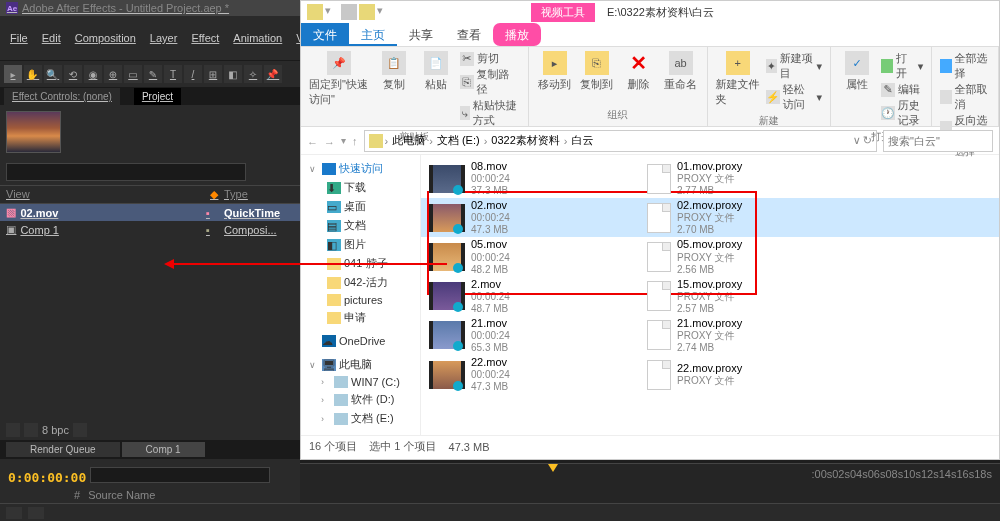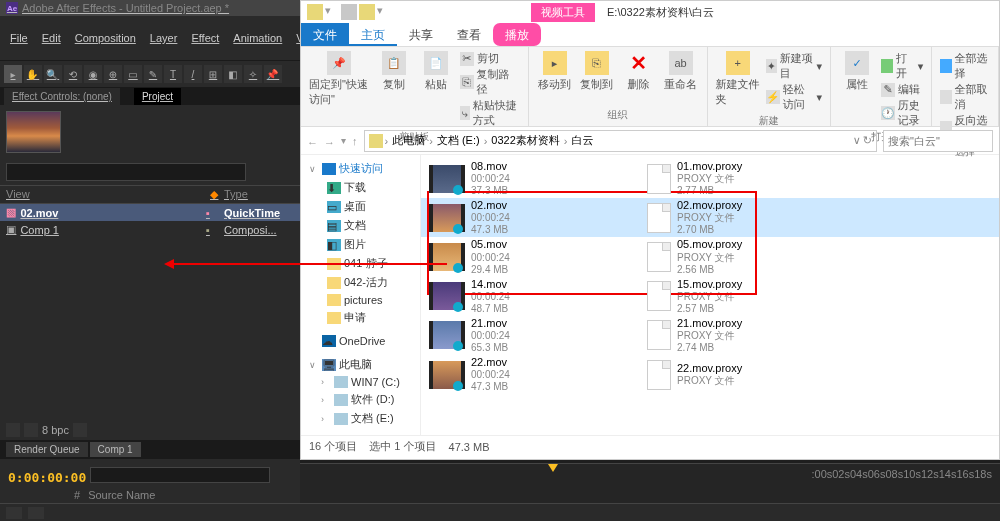--- a/index.html
+++ b/index.html
@@ -26,21 +26,21 @@
 .ae-list-header .col-name { flex: 1; }
 .ae-list-header .col-type { width: 70px; }
 .ae-list-row { display: flex; padding: 2px 6px; color: #ccc; font-size: 11px; align-items: center; gap: 4px; }
 .ae-list-row.sel { background: #4a5a7a; color: #fff; font-weight: bold; }
 .ae-row-name { flex: 1; }
 .ae-row-type { width: 70px; }
 .ae-bottom-bar { position: absolute; bottom: 80px; left: 0; width: 300px; padding: 4px 6px; display: flex; gap: 4px; color: #aaa; font-size: 10px; align-items: center; }
 .ae-icn { width: 14px; height: 14px; background: #333; }
 
 .ae-timeline-tabs { position: absolute; bottom: 62px; left: 0; width: 1000px; display: flex; gap: 2px; background: #1a1a1a; padding: 2px 6px; }
-.ae-tl-tab { padding: 2px 8px; background: #333; color: #bbb; font-size: 10px; }
+.ae-tl-tab { padding: 2px 24px; background: #333; color: #bbb; font-size: 10px; }
 
 .ae-timecode { position: absolute; bottom: 36px; left: 8px; color: #fbbf24; font-family: monospace; font-size: 13px; font-weight: bold; }
 .ae-tl-search { position: absolute; bottom: 38px; left: 90px; width: 180px; height: 16px; background: #1a1a1a; border: 1px solid #444; }
 .ae-tl-header { position: absolute; bottom: 18px; left: 0; width: 300px; display: flex; padding: 2px 6px; color: #888; font-size: 10px; gap: 8px; }
 .ae-tl-footer { position: absolute; bottom: 0; left: 0; width: 1000px; height: 18px; background: #2a2a2a; border-top: 1px solid #444; display: flex; align-items: center; padding: 0 6px; gap: 6px; }
 .ae-tl-footer .bl { width: 16px; height: 12px; background: #333; }
 
 .ae-timeline-ruler { position: absolute; bottom: 18px; left: 300px; width: 700px; height: 40px; background: #252525; border-top: 1px solid #444; }
 .ruler-marks { display: flex; justify-content: flex-end; padding: 4px 8px; color: #888; font-size: 9px; }
 .ruler-playhead { position: absolute; top: 0; left: 248px; width: 0; height: 0; border-left: 5px solid transparent; border-right: 5px solid transparent; border-top: 8px solid #fbbf24; }
@@ -495,39 +495,39 @@
     </div>
         </div>
         <div class="file-row">
     <div class="file-vid">
       <div class="vid-thumb sky3">
               <div class="vid-badge"></div>
             </div>
       <div class="vid-info">
         <div class="vid-name">05.mov</div>
         <div class="vid-dur">00:00:24</div>
-        <div class="vid-size">29.4 MB</div>
+        <div class="vid-size">48.2 MB</div>
       </div>
     </div>
     <div class="file-prox">
       <div class="prox-icn"></div>
       <div class="prox-info">
         <div class="prox-name">05.mov.proxy</div>
         <div class="prox-type">PROXY 文件</div>
         <div class="prox-size">2.56 MB</div>
       </div>
     </div>
         </div>
         <div class="file-row">
     <div class="file-vid">
       <div class="vid-thumb sky4">
               <div class="vid-badge"></div>
             </div>
       <div class="vid-info">
-        <div class="vid-name">14.mov</div>
+        <div class="vid-name">2.mov</div>
         <div class="vid-dur">00:00:24</div>
         <div class="vid-size">48.7 MB</div>
       </div>
     </div>
     <div class="file-prox">
       <div class="prox-icn"></div>
       <div class="prox-info">
         <div class="prox-name">15.mov.proxy</div>
         <div class="prox-type">PROXY 文件</div>
         <div class="prox-size">2.57 MB</div>

